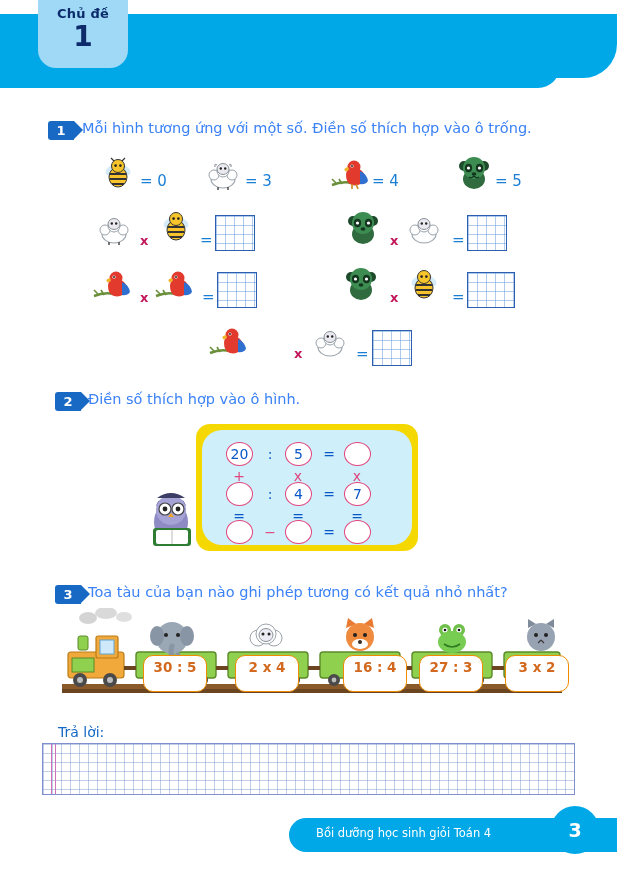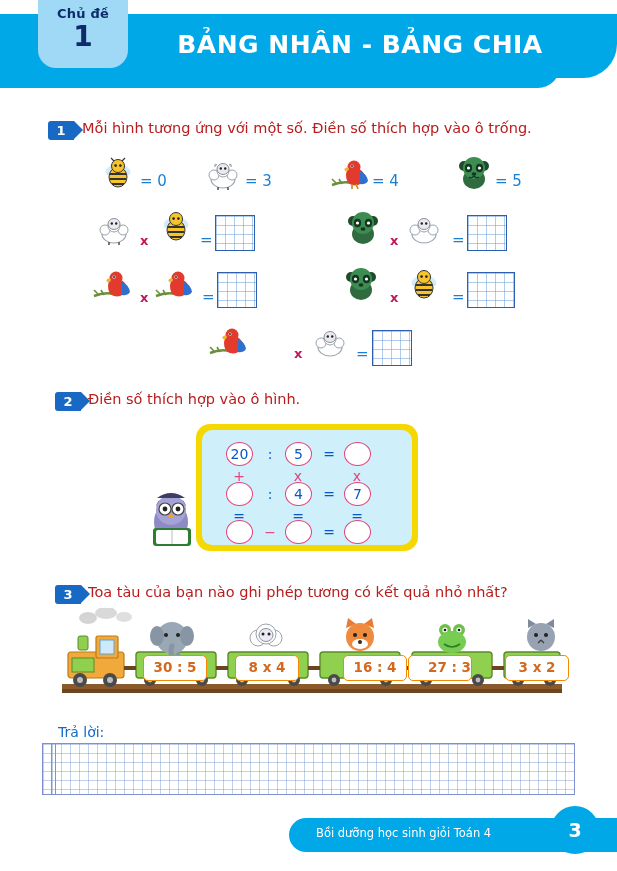--- a/index.html
+++ b/index.html
@@ -83,21 +83,21 @@
     content: "";
     position: absolute;
     right: -9px; top: 0;
     border-top: 9.5px solid transparent;
     border-bottom: 9.5px solid transparent;
     border-left: 9px solid #1869c4;
   }
   .exq {
     position: absolute;
     font-size: 14.5px;
-    color: #b91c1c;
+    color: #3b82f6;
     white-space: nowrap;
   }
 
   
   .animal { position:absolute; }
   .animal svg { display:block; }
 
   .eqtxt { position:absolute; font-size:15px; color:#1a7fd4; }
   .opx  { position:absolute; font-size:13px; color:#c2185b; font-weight:bold;}
   .opeq { position:absolute; font-size:15px; color:#1a7fd4; }
@@ -117,21 +117,21 @@
     position: absolute;
     left: 196px; top: 424px;
     width: 222px; height: 127px;
     background: #f5d800;
     border-radius: 14px;
     padding: 6px;
   }
   .panel2-inner {
     width: 100%; height: 100%;
     background: #cfeffb;
-    border-radius: 10px;
+    border-radius: 20px;
     position: relative;
   }
   .circ {
     position: absolute;
     width: 27px; height: 24px;
     border: 1.4px solid #e0457d;
     border-radius: 50%;
     background: #fff;
     color: #0a58c8;
     font-size: 14px;
@@ -146,25 +146,25 @@
     width: 14px;
   }
   .sym.pink { color:#e0457d; }
 
   
   .train-wrap { position:absolute; left:62px; top:608px; width:500px; height:92px; }
   .car-label {
     position: absolute;
     background: #fff;
     border: 1.5px solid #f08a00;
-    border-radius: 5px;
+    border-radius: 10px;
     font-size: 13.5px;
     color: #d2691e;
     text-align: center;
-    padding: 3px 0 5px;
+    padding: 3px 0 16px;
     width: 64px;
     top: 47px;
     font-weight: 600;
   }
 
   
   .ans-label {
     position: absolute;
     left: 58px; top: 724px;
     font-size: 14px;
@@ -220,21 +220,20 @@
 </style>
 </head>
 <body>
 
 <div class="header">
   <div class="header-bar"></div>
   <div class="topic-badge">
     <div class="t-label">Chủ đề</div>
     <div class="t-num">1</div>
   </div>
-  <div class="header-title">BẢNG NHÂN - BẢNG CHIA</div>
 </div>
 
 <div class="extag" style="left:48px; top:121px;">1</div>
 <div class="exq" style="left:82px; top:120px;">Mỗi hình tương ứng với một số. Điền số thích hợp vào ô trống.</div>
 
 <div class="animal" style="left:100px; top:157px;">
   <svg width="36" height="34" viewBox="0 0 36 34">
     <ellipse cx="13" cy="13" rx="8" ry="5" fill="#cfe8f7" opacity=".85" transform="rotate(-25 13 13)"></ellipse>
     <ellipse cx="23" cy="13" rx="8" ry="5" fill="#cfe8f7" opacity=".85" transform="rotate(25 23 13)"></ellipse>
     <ellipse cx="18" cy="20" rx="9" ry="10" fill="#f7c52b" stroke="#333" stroke-width="1"></ellipse>
@@ -586,23 +585,23 @@
       <path d="M4 8 l0 -9 l8 5z" fill="#7f8b9b"></path>
       <path d="M30 8 l0 -9 l-8 5z" fill="#7f8b9b"></path>
       <circle cx="17" cy="17" r="14" fill="#97a3b2"></circle>
       <circle cx="12" cy="15" r="2" fill="#222"></circle>
         <circle cx="22" cy="15" r="2" fill="#222"></circle>
       <path d="M17 20 l-3 3 M17 20 l3 3" stroke="#3a3a3a" stroke-width="1.3" fill="none"></path>
     </g>
   </svg>
 
   <div class="car-label" style="left:81px;">30 : 5</div>
-  <div class="car-label" style="left:173px;">8 x 4</div>
+  <div class="car-label" style="left:173px;">2 x 4</div>
   <div class="car-label" style="left:281px;">16 : 4</div>
-  <div class="car-label" style="left:346px;text-align:right;">27 : 3</div>
+  <div class="car-label" style="left:357px;">27 : 3</div>
   <div class="car-label" style="left:443px;">3 x 2</div>
 </div>
 
 <div class="ans-label">Trả lời:</div>
 <div class="ans-grid"></div>
 
 <div class="footer-bar"></div>
 <div class="footer-text">Bồi dưỡng học sinh giỏi Toán 4</div>
 <div class="page-circle">3</div>
 

